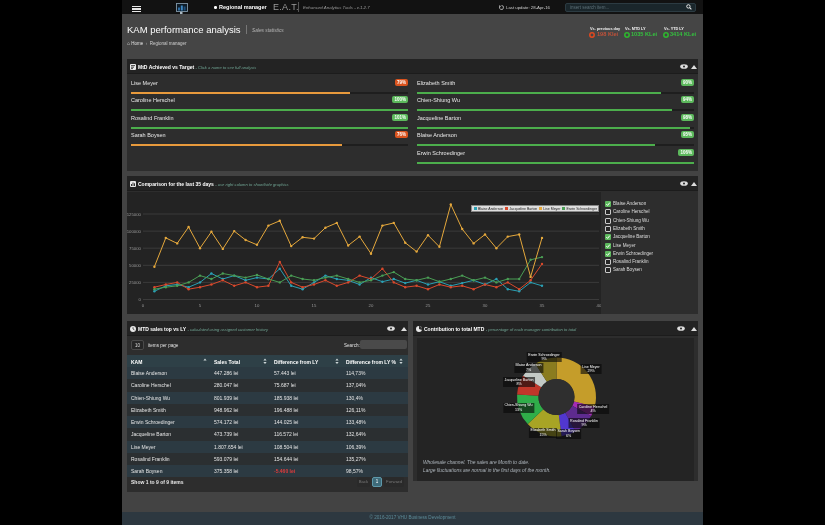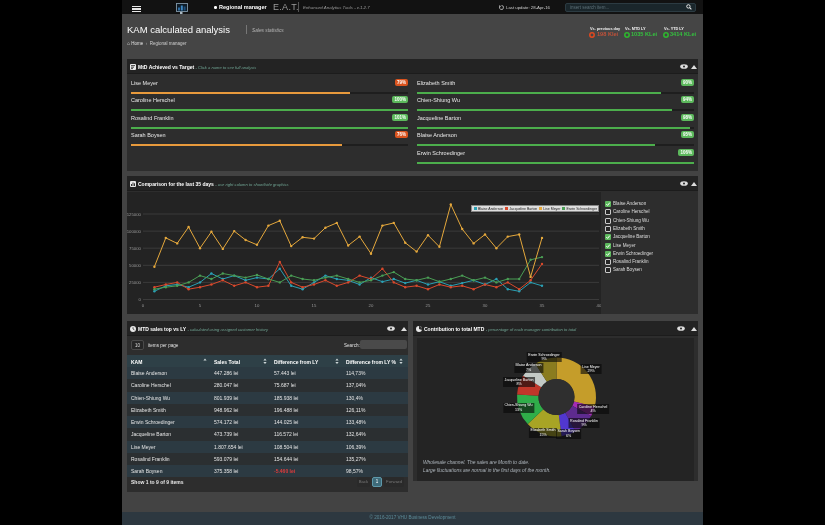--- a/index.html
+++ b/index.html
@@ -73,21 +73,21 @@
         <div class="abs" style="left:384px;top:4.8px;font-size:4.3px;color:#cfcfcf;white-space:nowrap;">Last update: 28-Apr-16</div>
 
    <div class="abs" style="left:443px;top:2.5px;width:131px;height:9px;background:#1a262b;border:1px solid #2c3b42;border-radius:2px;"></div>
    <div class="abs" style="left:448px;top:5.2px;font-size:4.5px;color:#5d7078;">insert search item...</div>
    <svg class="abs" style="left:564px;top:4px;" width="6" height="6" viewBox="0 0 6 6">
           <circle cx="2.4" cy="2.4" r="1.7" fill="none" stroke="#e8e8e8" stroke-width="1"></circle>
           <line x1="3.7" y1="3.7" x2="5.4" y2="5.4" stroke="#e8e8e8" stroke-width="1.1"></line>
         </svg>
   </div>
   <div id="hero">
-   <div class="abs" style="left:5px;top:10px;font-size:9.5px;color:#fdfdfd;white-space:nowrap;">KAM calculated analysis</div>
+   <div class="abs" style="left:5px;top:10px;font-size:9.5px;color:#fdfdfd;white-space:nowrap;">KAM performance analysis</div>
    <div class="abs" style="left:124px;top:11px;width:1px;height:9px;background:#777;"></div>
    <div class="abs" style="left:130px;top:13.5px;font-size:4.8px;font-style:italic;color:#b5b5b5;white-space:nowrap;">Sales statistics</div>
 
    <div class="abs" style="left:5px;top:25.5px;font-size:4.5px;color:#e0e0e0;white-space:nowrap;"><span style="font-size:5px;">⌂</span>&nbsp;Home&nbsp;&nbsp;<span style="color:#999;">›</span>&nbsp;&nbsp;<span style="color:#cfcfcf;">Regional manager</span></div>
 
 <div class="stat-label" style="left:468px;top:11.5px;">Vs. previous day</div>
         <svg class="abs" style="left:467px;top:17.5px;" width="6" height="6" viewBox="0 0 6 6">
           <circle cx="3" cy="3" r="2.2" fill="none" stroke="#e2491f" stroke-width="1.5"></circle>
         </svg>
         <div class="stat-val" style="left:475px;top:17px;color:#c0523a;">198 Klei</div>

